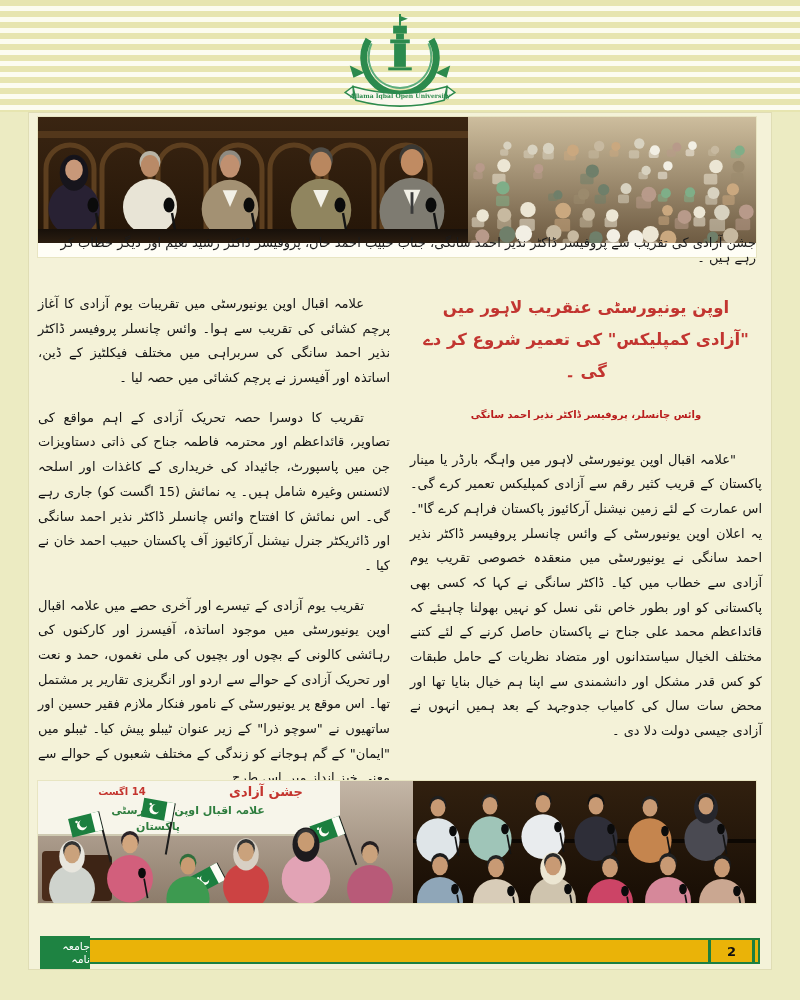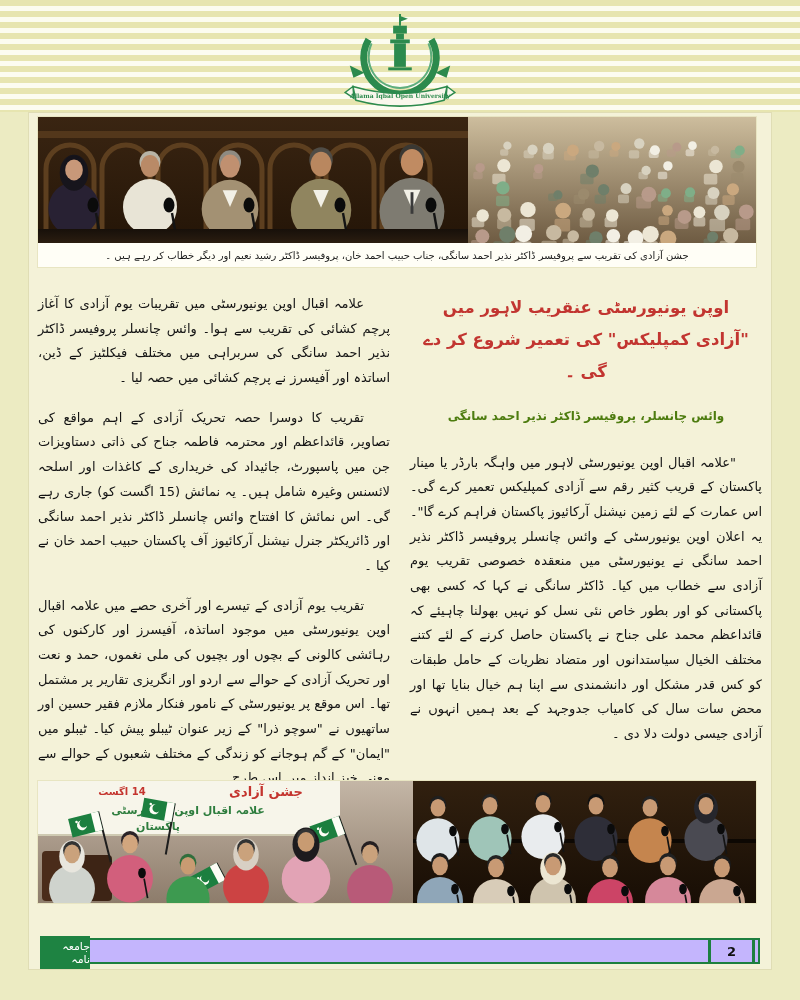--- a/index.html
+++ b/index.html
@@ -11,35 +11,35 @@
   .logo{position:absolute;left:338px;top:10px;width:124px;height:102px;}
   
   .panel{position:absolute;left:28px;top:112px;width:744px;height:858px;
          background:#f4f2d8;border:1px solid #e0ddb5;box-sizing:border-box;}
   
   .photo-block{position:absolute;left:38px;width:718px;background:#fffef6;
                box-shadow:0 0 0 1px #e8e5c2;}
   .photo-block.top{top:117px;}
   .photo-block.bottom{top:781px;}
   .photo-block svg{display:block;}
-  .photo-caption{height:24px;display:flex;align-items:center;justify-content:center;
-                 font-size:10px;color:#1b1b1b;direction:rtl;letter-spacing:0;}
+  .photo-caption{height:14px;display:flex;align-items:center;justify-content:center;
+                 font-size:13px;color:#1b1b1b;direction:rtl;letter-spacing:0;}
   
   .columns{position:absolute;left:38px;top:292px;width:724px;height:486px;
            display:flex;flex-direction:row-reverse;gap:20px;}
   .col{flex:1;direction:rtl;}
   .headline{color:#c23530;font-weight:bold;font-size:16.5px;text-align:center;
             line-height:1.95;margin:0 5px;}
-  .byline{font-weight:bold;font-size:12px;text-align:center;margin-top:20px;color:#4d7c0f;}
+  .byline{font-weight:bold;font-size:10px;text-align:center;margin-top:20px;color:#b91c1c;}
   .col p{font-size:13px;line-height:1.9;text-align:justify;margin:0 0 15px;
          text-indent:26px;color:#141414;}
   .col.right p.lead{margin-top:28px;}
   
   .footer{position:absolute;left:40px;top:938px;width:720px;height:26px;
-          background:#c4b5fd;border:2px solid #1d7f3f;box-sizing:border-box;}
+          background:#eab308;border:2px solid #1d7f3f;box-sizing:border-box;}
   .footer-brand{position:absolute;left:-2px;top:-4px;height:33px;width:50px;
                 background:#1e8342;color:#fff;font-size:11px;display:flex;
                 align-items:center;justify-content:center;direction:rtl;}
   .footer-page{position:absolute;right:3px;top:0;height:100%;width:47px;
                border-left:3px solid #1d7f3f;border-right:3px solid #1d7f3f;
                display:flex;align-items:center;justify-content:center;
                font-weight:bold;font-size:13px;color:#101010;box-sizing:border-box;}
 </style>
 </head>
 <body>

